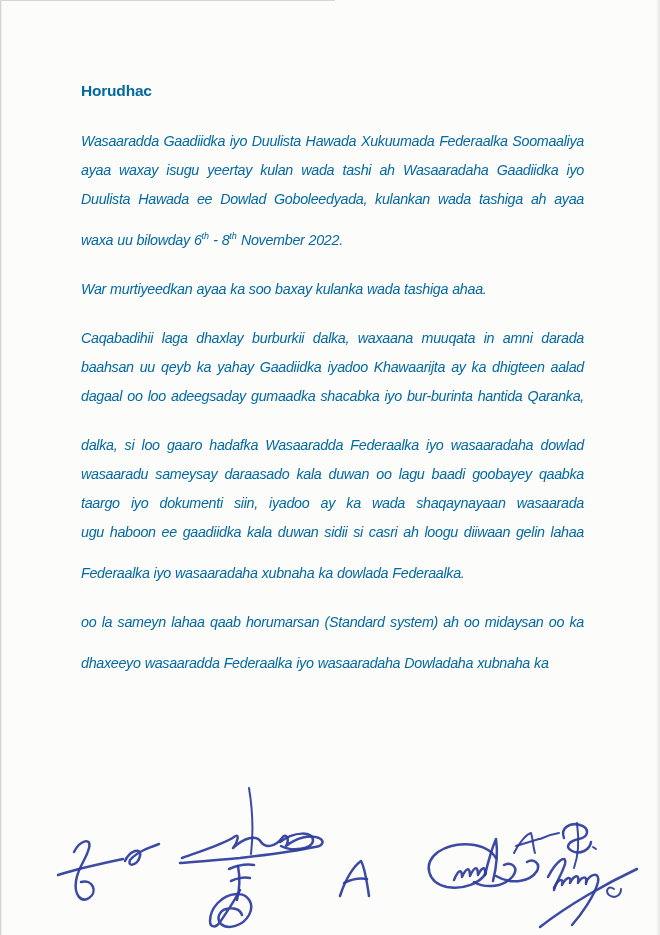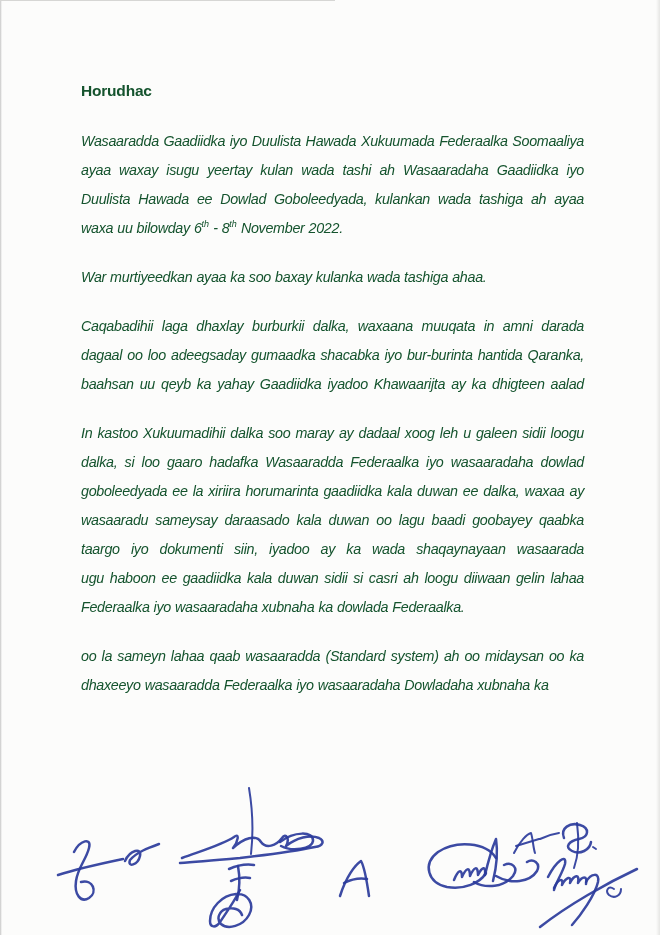--- a/index.html
+++ b/index.html
@@ -2,21 +2,21 @@
 <html><head>
 <meta charset="utf-8">
 <style>
   html,body { margin:0; padding:0; background:#ffffff; }
   .page {
     position:relative;
     width:660px; height:935px;
     background:#fcfcfb;
     overflow:hidden;
     font-family:"Liberation Sans", sans-serif;
-    color:#14532d;
+    color:#0369a1;
   }
   .scan-edge-left  { position:absolute; left:0;  top:0; width:2px;  height:100%; background:linear-gradient(to right,#c6c6c6,rgba(255,255,255,0)); }
   .scan-edge-top   { position:absolute; left:0;  top:0; width:335px; height:1px; background:#d6d6d4; }
   .scan-edge-right { position:absolute; right:0; top:0; width:4px;  height:100%; background:linear-gradient(to left,#e6e6e4,rgba(255,255,255,0)); }
 
   .content { position:absolute; left:81px; top:76px; width:503px; }
 
   .heading {
     font-weight:700;
     font-size:15.5px;
@@ -27,21 +27,21 @@
   .para { margin:0 0 20px 0;font-style:italic; }
   .line {
     font-size:14.3px;
     line-height:29px;
     letter-spacing:-0.3px;
     word-spacing:0.4px;
     white-space:nowrap;
     text-align:justify;
     text-align-last:justify;
   }
-  .line.last { text-align-last:left; }
+  .line.last { text-align-last:left;margin-top:12px; }
   sup.ord { font-size:9px; letter-spacing:0; vertical-align:super; line-height:0; }
 
   .signatures {
     position:absolute; left:28px; top:776px;
     width:622px; height:159px;
     mix-blend-mode:multiply;
   }
   .signatures path { fill:none; stroke:#2b3c9e; stroke-width:2.5; stroke-linecap:round; stroke-linejoin:round; opacity:0.92; }
   .signatures .thin { stroke-width:2; }
 </style>
@@ -63,36 +63,34 @@
       <div class="line">Duulista Hawada ee Dowlad Goboleedyada, kulankan wada tashiga ah ayaa</div>
       <div class="line last"><span>waxa uu bilowday 6</span><sup class="ord">th</sup><span> - 8</span><sup class="ord">th</sup><span> November 2022.</span></div>
     </div>
 
     <div class="para">
       <div class="line last">War murtiyeedkan ayaa ka soo baxay kulanka wada tashiga ahaa.</div>
     </div>
 
     <div class="para">
       <div class="line">Caqabadihii laga dhaxlay burburkii dalka, waxaana muuqata in amni darada</div>
+      <div class="line">baahsan uu qeyb ka yahay Gaadiidka iyadoo Khawaarijta ay ka dhigteen aalad</div>
       <div class="line">dagaal oo loo adeegsaday gumaadka shacabka iyo bur-burinta hantida Qaranka,</div>
-      <div class="line">baahsan uu qeyb ka yahay Gaadiidka iyadoo Khawaarijta ay ka dhigteen aalad</div>
     </div>
 
     <div class="para">
-      <div class="line">In kastoo Xukuumadihii dalka soo maray ay dadaal xoog leh u galeen sidii loogu</div>
       <div class="line">dalka, si loo gaaro hadafka Wasaaradda Federaalka iyo wasaaradaha dowlad</div>
-      <div class="line">goboleedyada ee la xiriira horumarinta gaadiidka kala duwan ee dalka, waxaa ay</div>
       <div class="line">wasaaradu sameysay daraasado kala duwan oo lagu baadi goobayey qaabka</div>
       <div class="line">taargo iyo dokumenti siin, iyadoo ay ka wada shaqaynayaan wasaarada</div>
       <div class="line">ugu haboon ee gaadiidka kala duwan sidii si casri ah loogu diiwaan gelin lahaa</div>
       <div class="line last">Federaalka iyo wasaaradaha xubnaha ka dowlada Federaalka.</div>
     </div>
 
     <div class="para">
-      <div class="line">oo la sameyn lahaa qaab wasaaradda (Standard system) ah oo midaysan oo ka</div>
+      <div class="line">oo la sameyn lahaa qaab horumarsan (Standard system) ah oo midaysan oo ka</div>
       <div class="line last">dhaxeeyo wasaaradda Federaalka iyo wasaaradaha Dowladaha xubnaha ka</div>
     </div>
 
   </div>
 
   <svg class="signatures" viewBox="0 0 622 159" xmlns="http://www.w3.org/2000/svg">
 
     <g>
       <path d="M46 76 C52 64 64 61 61 72 C58 84 50 91 48 105 C46 119 53 127 61 122 C70 116 65 103 53 106"></path>
       <path d="M30 99 C52 92 76 87 95 83"></path>

